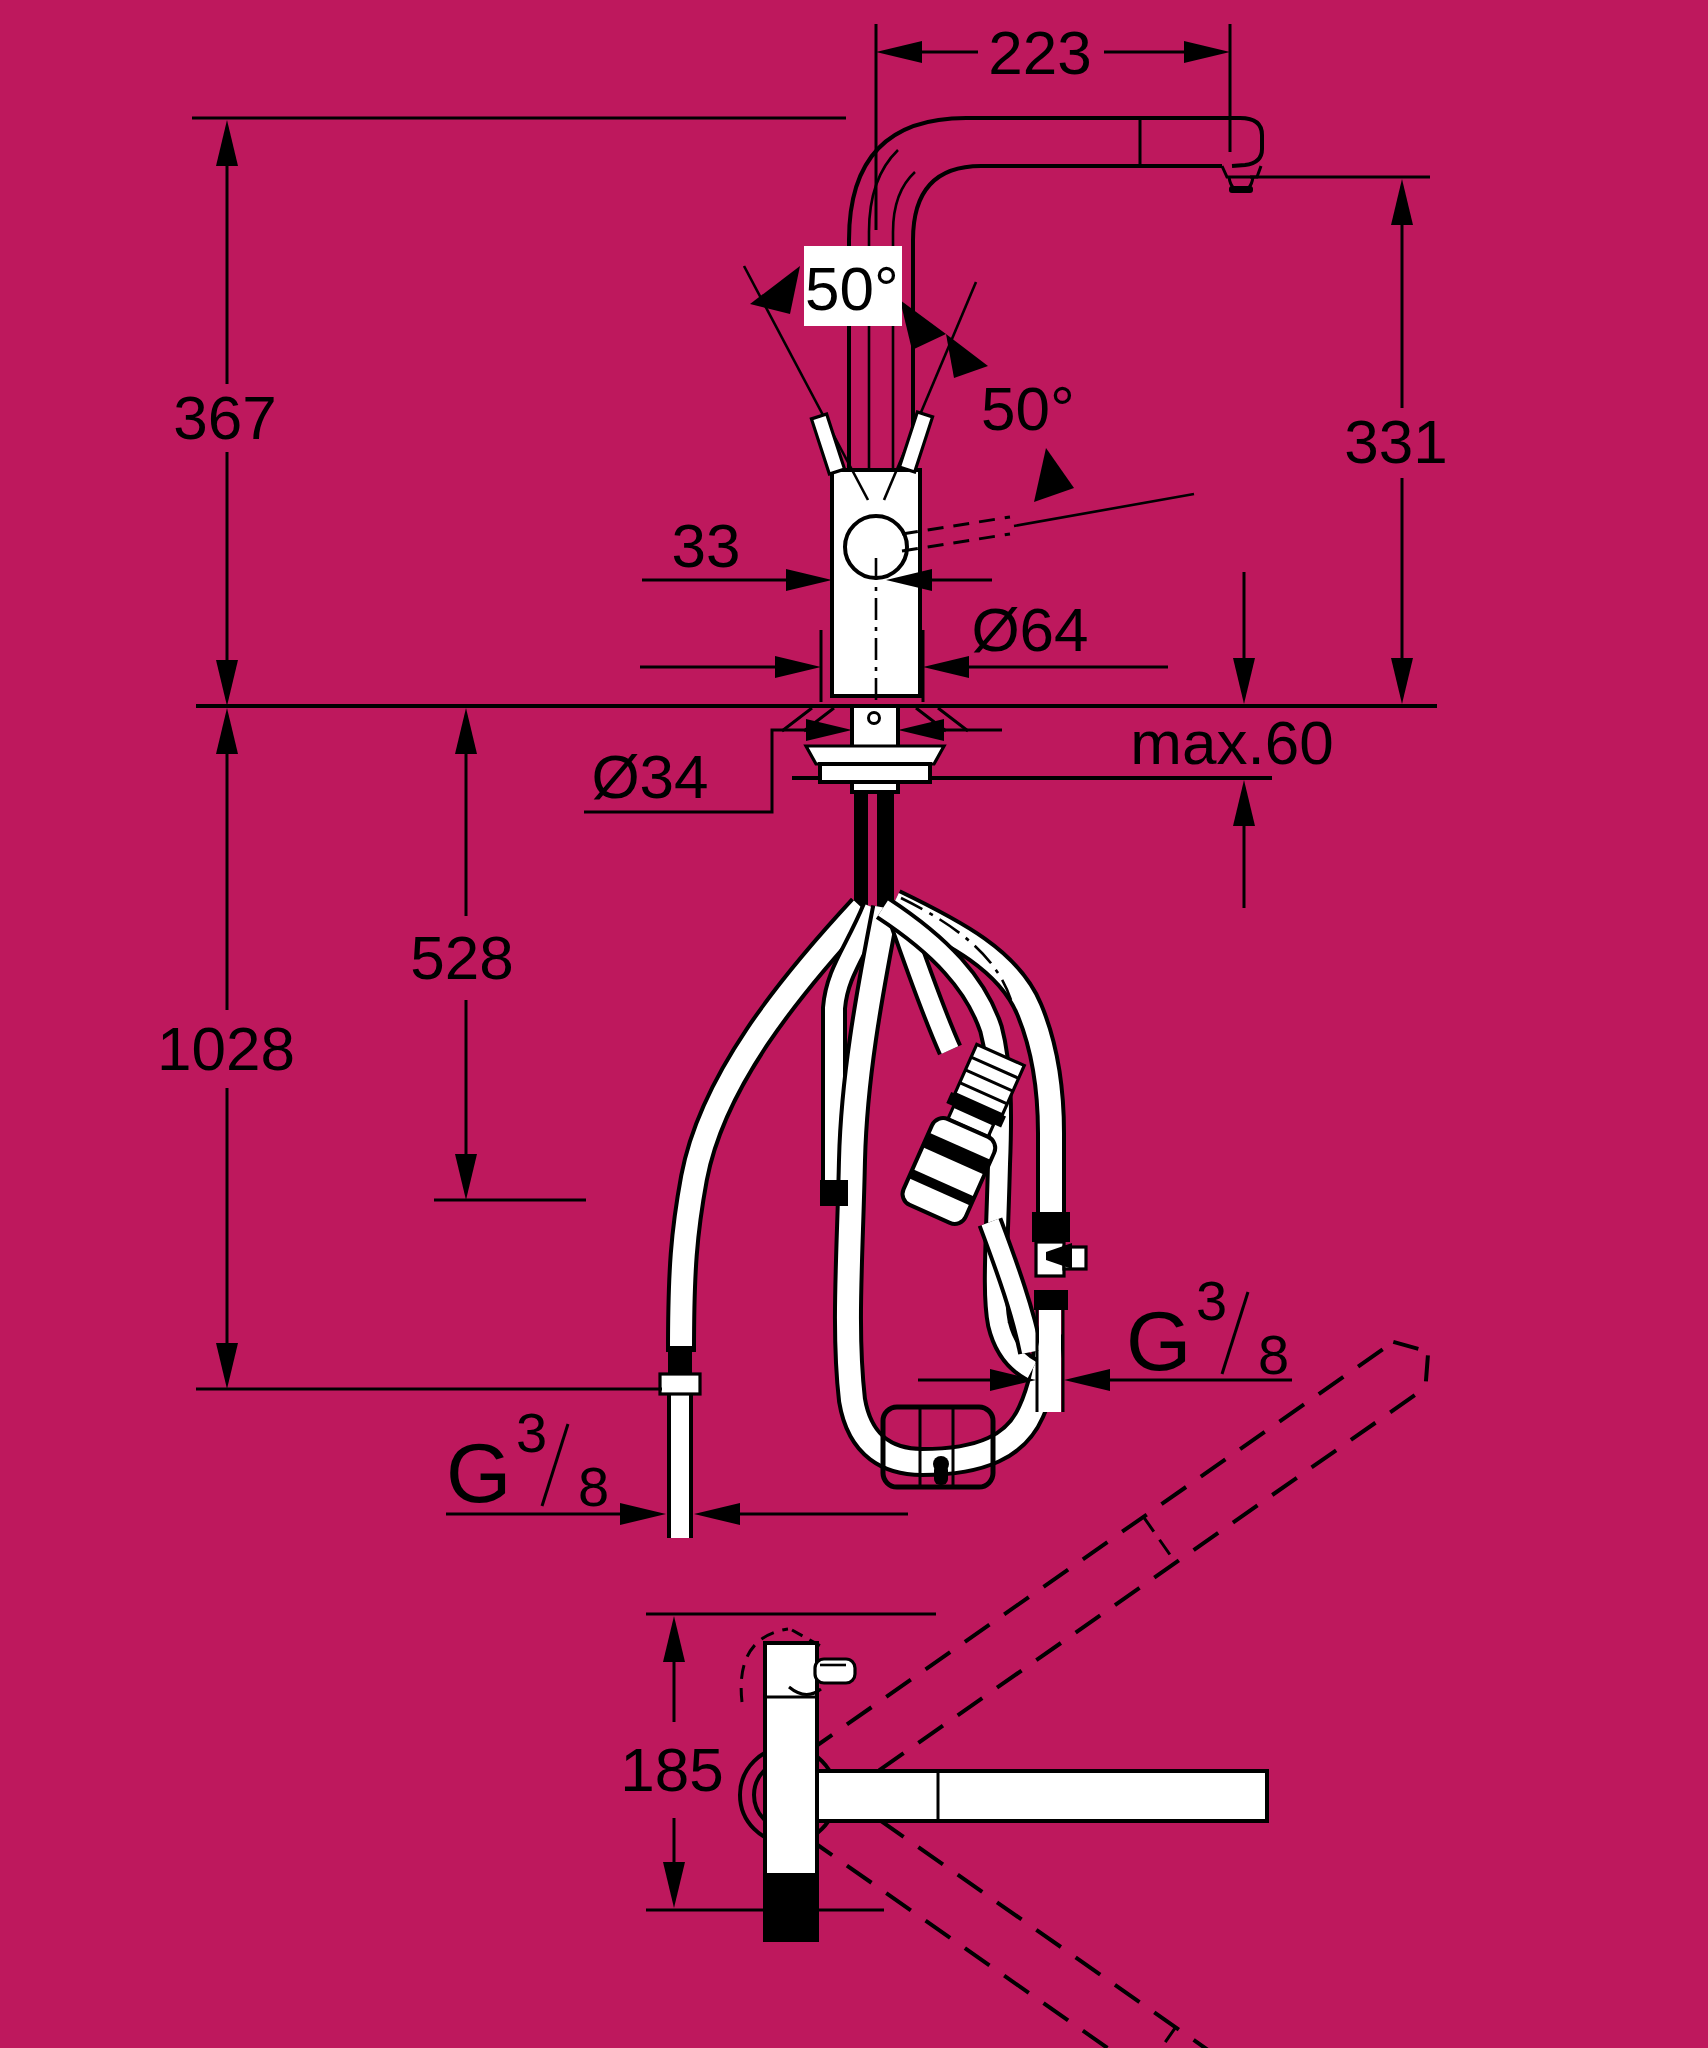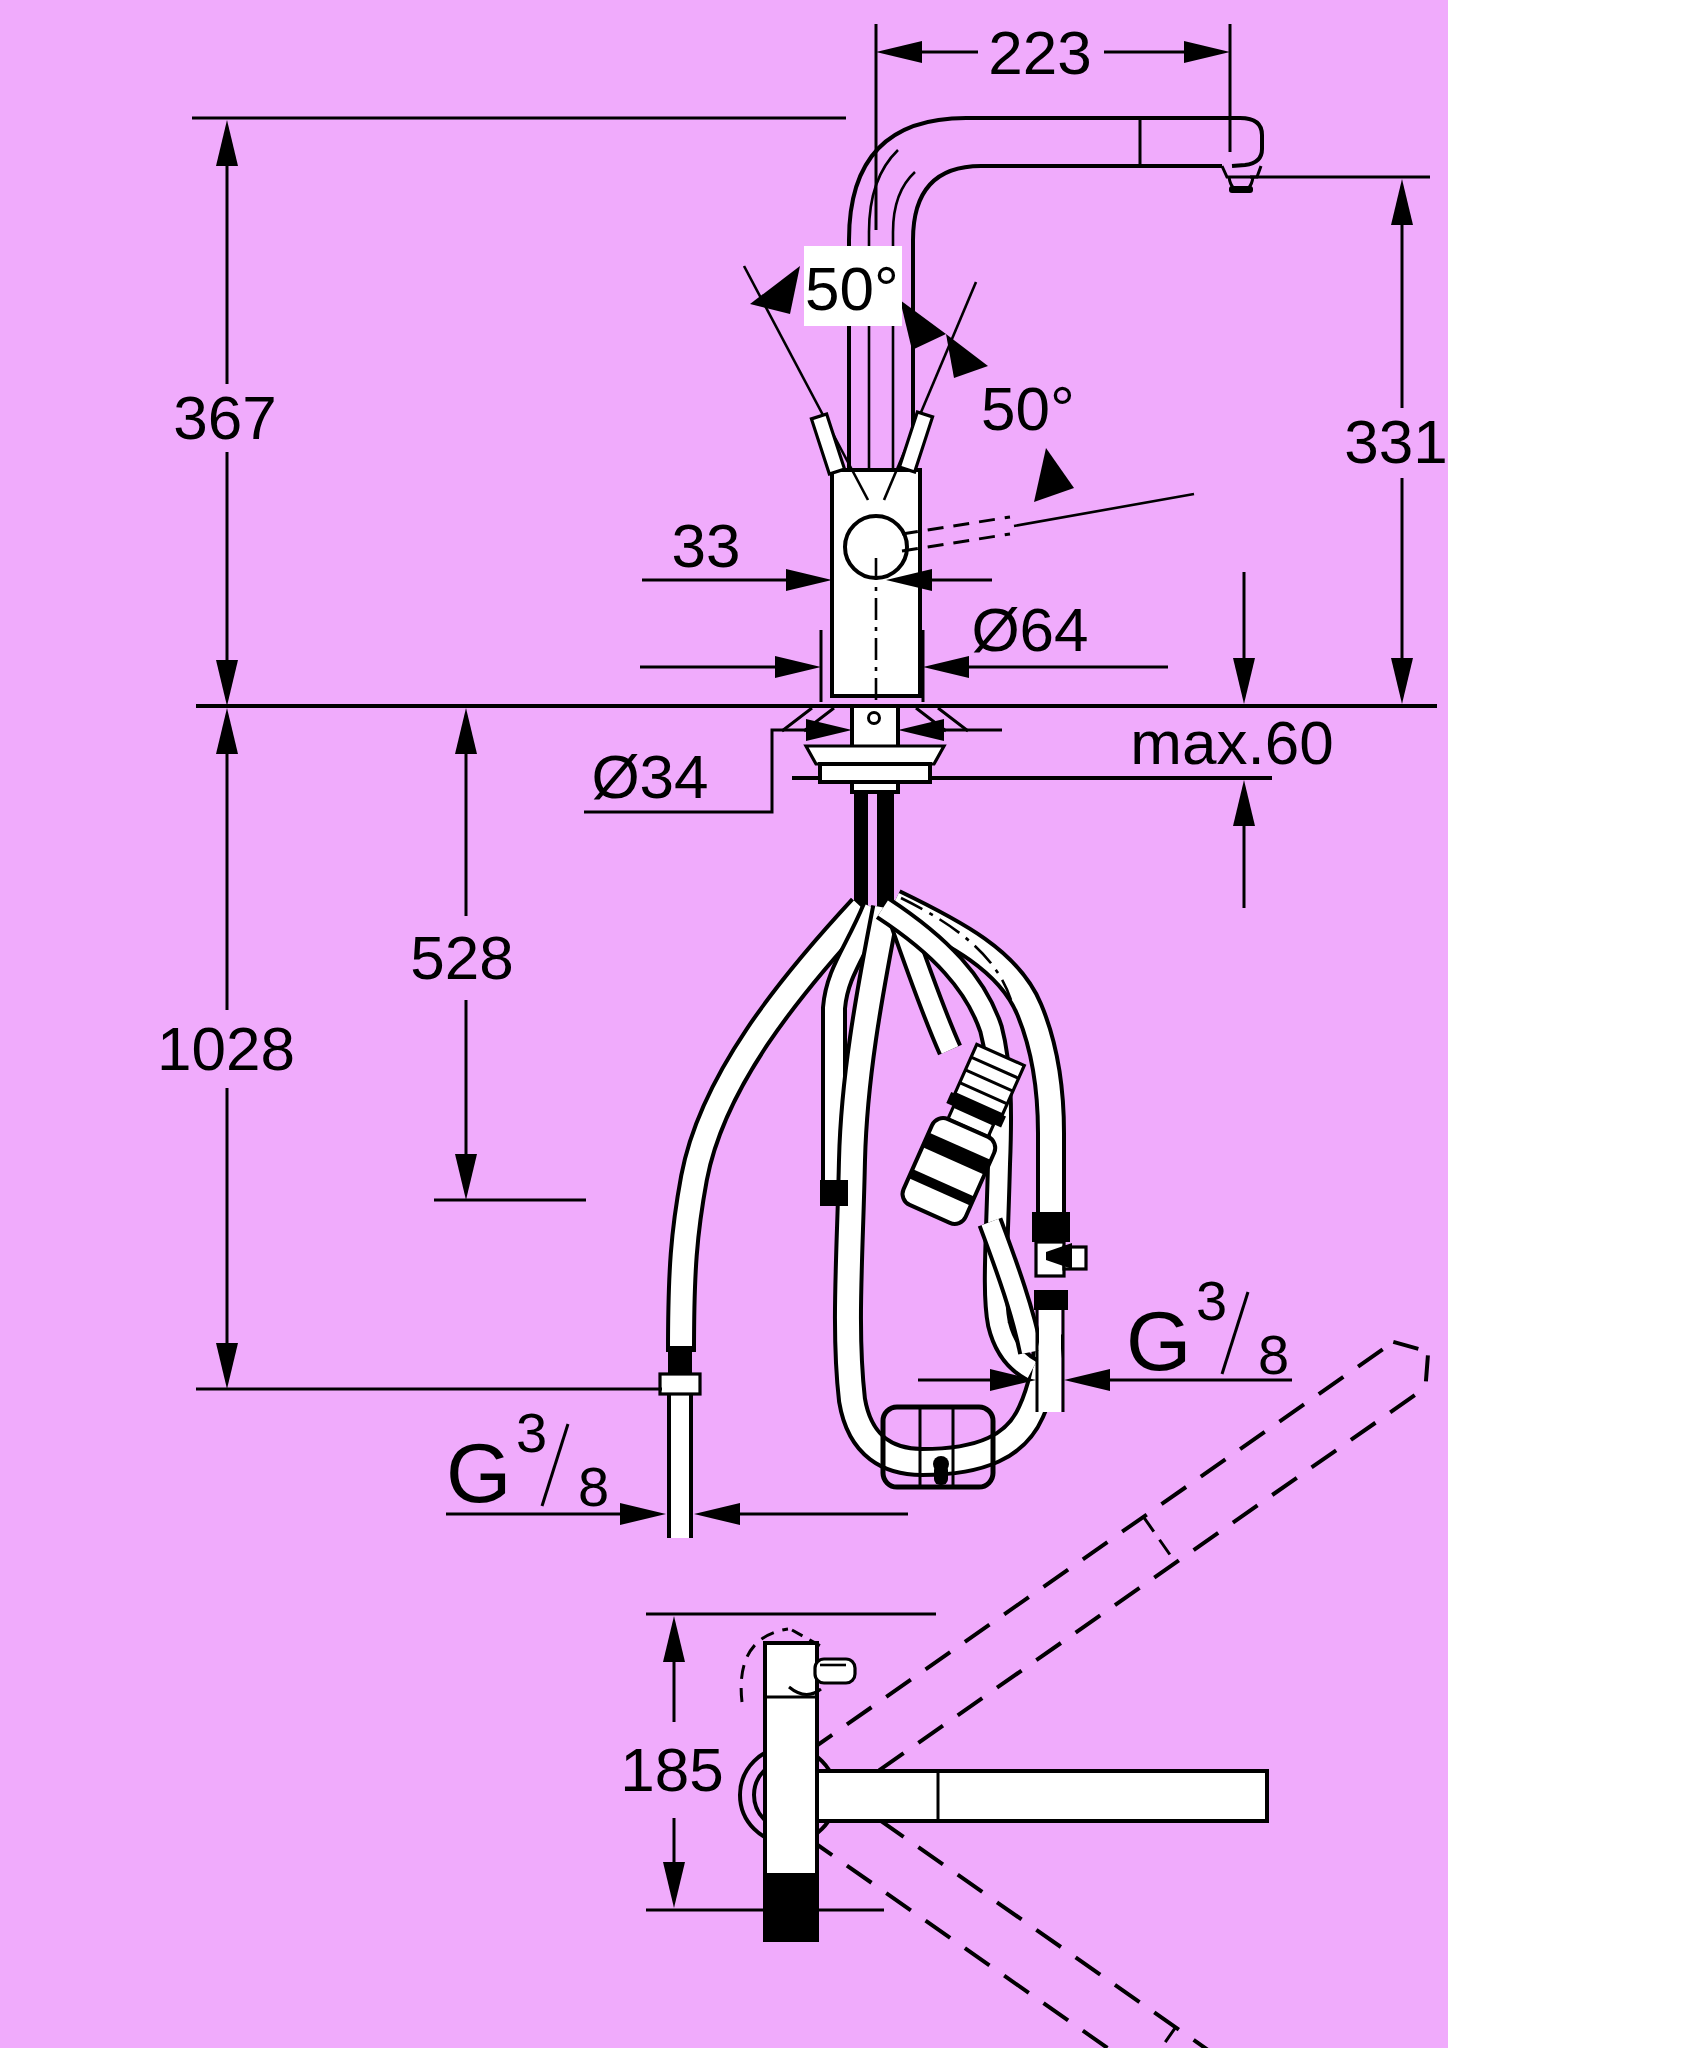--- a/index.html
+++ b/index.html
@@ -1,16 +1,16 @@
 <!DOCTYPE html>
 <html><head>
 <meta charset="utf-8">
 <style>
   html,body{margin:0;padding:0;background:#ffffff;}
-  .canvas{width:1448px;height:2048px;position:relative;background:#f0abfc;overflow:hidden;}
+  .canvas{width:1708px;height:2048px;position:relative;background:#be185d;overflow:hidden;}
   svg{display:block;}
   .ln   {stroke:#000;fill:none;stroke-width:4;}
   .ln5  {stroke:#000;fill:none;stroke-width:5;}
   .ln3  {stroke:#000;fill:none;stroke-width:3;}
   .thin {stroke:#000;fill:none;stroke-width:2.6;}
   .dim  {stroke:#000;fill:none;stroke-width:3;}
   .arr  {fill:#000;stroke:none;}
   .wfill{fill:#fff;stroke:#000;stroke-width:4;}
   .wfill3{fill:#fff;stroke:#000;stroke-width:3.2;}
   .blk  {fill:#000;stroke:none;}

